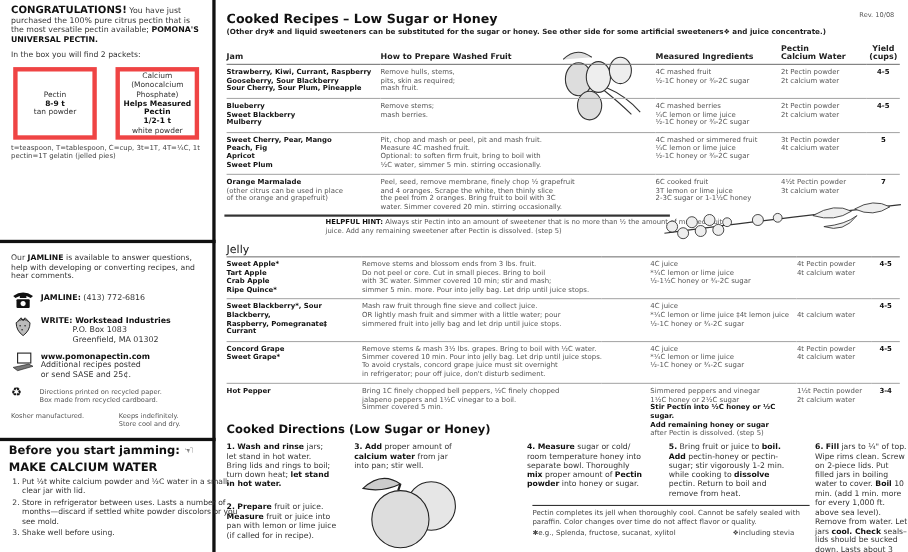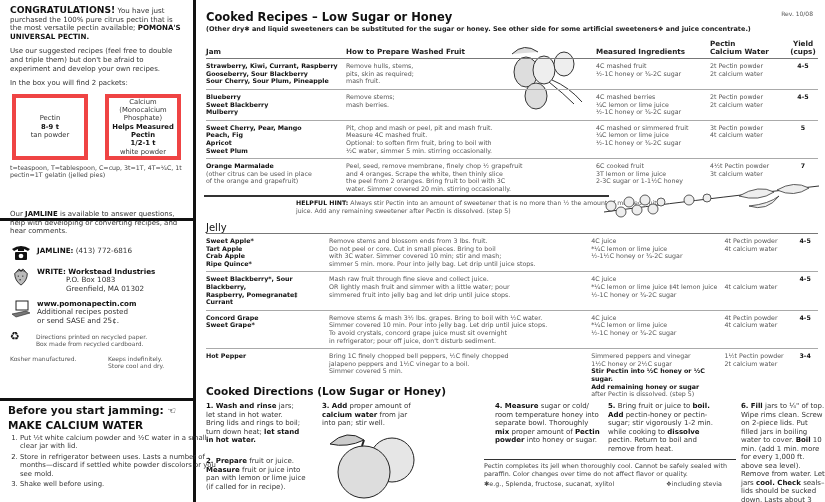--- a/index.html
+++ b/index.html
@@ -9,21 +9,21 @@
 .sb-sec{padding:4px 10px 4px 10px}
 .sb-intro{font-size:7.1px;line-height:8.6px;color:#333}
 .sb-intro b{color:#111}
 .big{font-size:9.2px;font-weight:bold;color:#111}
 .sb-p{font-size:7px;line-height:8.6px;color:#333;margin-top:6px}
 .packets{display:flex;justify-content:space-between;margin-top:6px;padding:0 2px}
 .packet{border:4px solid #ef4444;width:76px;height:66px;display:flex;flex-direction:column;align-items:center;justify-content:center;font-size:6.8px;line-height:8.3px;text-align:center;color:#333}
 .packet b{color:#111}
 .abbr{font-size:6.3px;line-height:7.6px;color:#444;margin-top:4px}
 .hr-thick{border-top:3px solid #111;position:absolute;left:0;width:196px}
-.jam-sec{position:absolute;top:210px;left:0;width:196px;padding:0 10px}
+.jam-sec{position:absolute;top:230px;left:0;width:196px;padding:0 10px}
 .jl{font-size:7px;line-height:8.6px;color:#333}
 .contact{display:flex;align-items:flex-start;margin-top:7px;font-size:7.2px;line-height:8.4px;color:#333}
 .contact .ic{width:22px;height:18px;margin-right:5px;flex:none}
 .smallnote{display:flex;margin-top:8px;font-size:6px;line-height:7px;color:#555}
 .before{position:absolute;top:403px;left:0;width:224px;padding:0 8px}
 .before h3{font-size:10.5px;line-height:14px;color:#111;font-weight:bold}
 .before ol{font-size:6.9px;line-height:8.4px;color:#333;padding-left:12px;margin-top:2px}
 .before li{margin-bottom:2px}
 .main{position:absolute;left:204px;top:0;width:621px;height:502px}
 .title{position:absolute;left:2px;top:10px;font-size:11.5px;font-weight:bold;color:#111}
@@ -48,21 +48,20 @@
 .illus{position:absolute}
 </style>
 </head>
 <body>
 
 <div id="page">
 
  <div class="sidebar">
   <div class="sb-sec" style="padding-top:6px">
    <div class="sb-intro"><span class="big">CONGRATULATIONS!</span><span> You have just purchased the 100% pure citrus pectin that is the most versatile pectin available; </span><b>POMONA'S UNIVERSAL PECTIN.</b></div>
-   <div class="sb-p">Use our suggested recipes (feel free to double and triple them) but don't be afraid to experiment and develop your own recipes.</div>
    <div class="sb-p">In the box you will find 2 packets:</div>
    <div class="packets">
     <div class="packet">
      <span>Pectin</span>
      <b>8-9 t</b>
      <span>tan powder</span>
     </div>
     <div class="packet">
      <span>Calcium</span>
      <span>(Monocalcium</span>
@@ -258,21 +257,21 @@
   <div class="step" style="left:2px;top:457px;width:100px"><span class="n">2.</span> <span class="st"><b>Prepare</b> fruit or juice. <b>Measure</b> fruit or juice into pan with lemon or lime juice (if called for in recipe).</span></div>
   <div class="step" style="left:118px;top:402px;width:92px"><span class="n">3.</span> <span class="st"><b>Add</b> proper amount of <b>calcium water</b> from jar into pan; stir well.</span></div>
 
   <svg class="illus" style="left:118px;top:428px" width="110" height="72" viewBox="0 0 110 72">
    <circle cx="70" cy="32" r="22" fill="#e6e6e6" stroke="#222"></circle>
    <circle cx="42" cy="44" r="26" fill="#ddd" stroke="#222"></circle>
    <path d="M40 18 L42 12" stroke="#222" stroke-width="2"></path>
    <path d="M42 12 Q25 0 8 16 Q25 20 42 12Z" fill="#ccc" stroke="#222"></path>
   </svg>
 
-  <div class="step" style="left:291px;top:402px;width:106px"><span class="n">4.</span> <span class="st"><b>Measure</b> sugar or cold/ room temperature honey into separate bowl. Thoroughly <b>mix</b> proper amount of <b>Pectin powder</b> into honey or sugar.</span></div>
+  <div class="step" style="left:275px;top:402px;width:106px"><span class="n">4.</span> <span class="st"><b>Measure</b> sugar or cold/ room temperature honey into separate bowl. Thoroughly <b>mix</b> proper amount of <b>Pectin powder</b> into honey or sugar.</span></div>
   <div class="step" style="left:404px;top:402px;width:116px"><span class="n">5.</span> <span class="st">Bring fruit or juice to <b>boil.</b> <b>Add</b> pectin-honey or pectin-sugar; stir vigorously 1-2 min. while cooking to <b>dissolve</b> pectin. Return to boil and remove from heat.</span></div>
   <div class="step" style="left:537px;top:402px;width:84px"><span class="n">6.</span> <span class="st"><b>Fill</b> jars to ¼" of top. Wipe rims clean. Screw on 2-piece lids. Put filled jars in boiling water to cover. <b>Boil</b> 10 min. (add 1 min. more for every 1,000 ft. above sea level). Remove from water. Let jars <b>cool. Check</b> seals–lids should be sucked down. Lasts about 3 weeks once opened.</span></div>
 
   <div class="pnote">
    <div>Pectin completes its jell when thoroughly cool. Cannot be safely sealed with paraffin. Color changes over time do not affect flavor or quality.</div>
    <div style="display:flex;justify-content:space-between;margin-top:2px;padding-right:14px">
     <span>✱e.g., Splenda, fructose, sucanat, xylitol</span>
     <span>❖including stevia</span>
    </div>
   </div>

